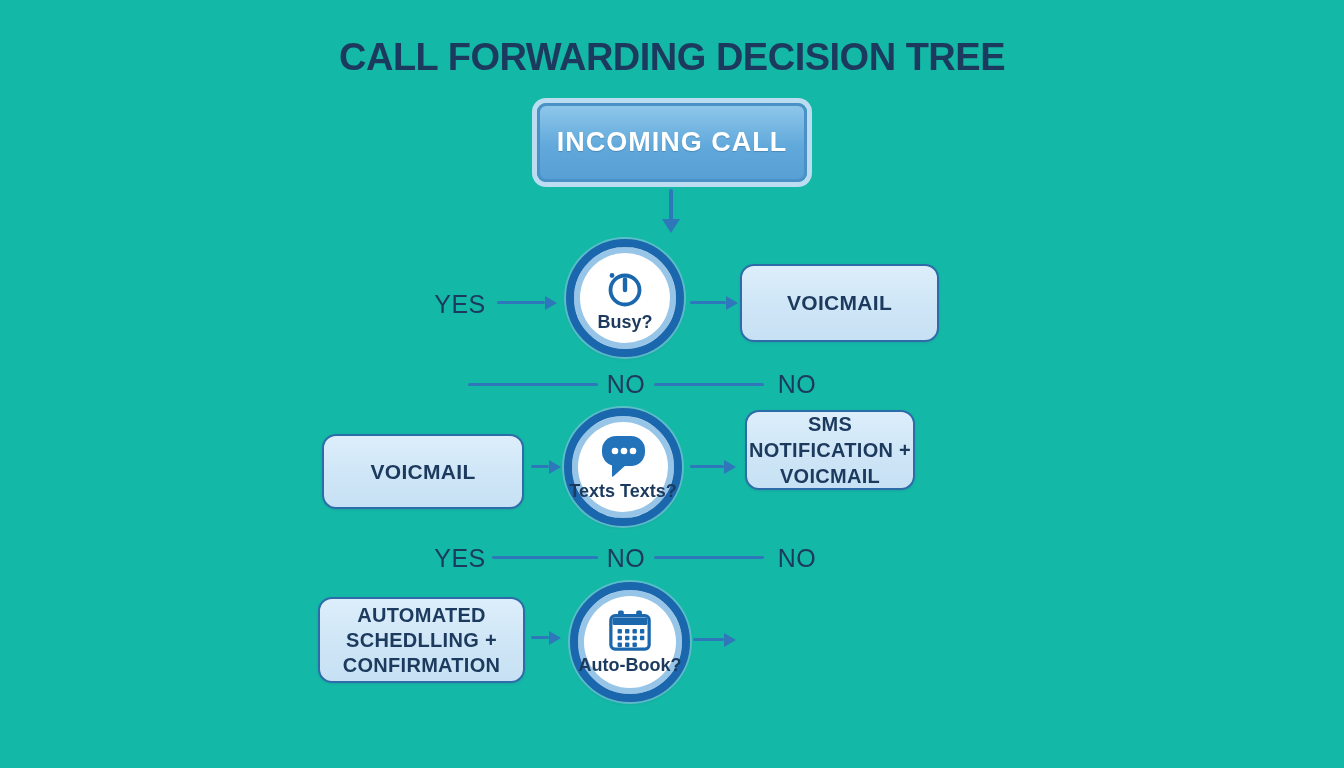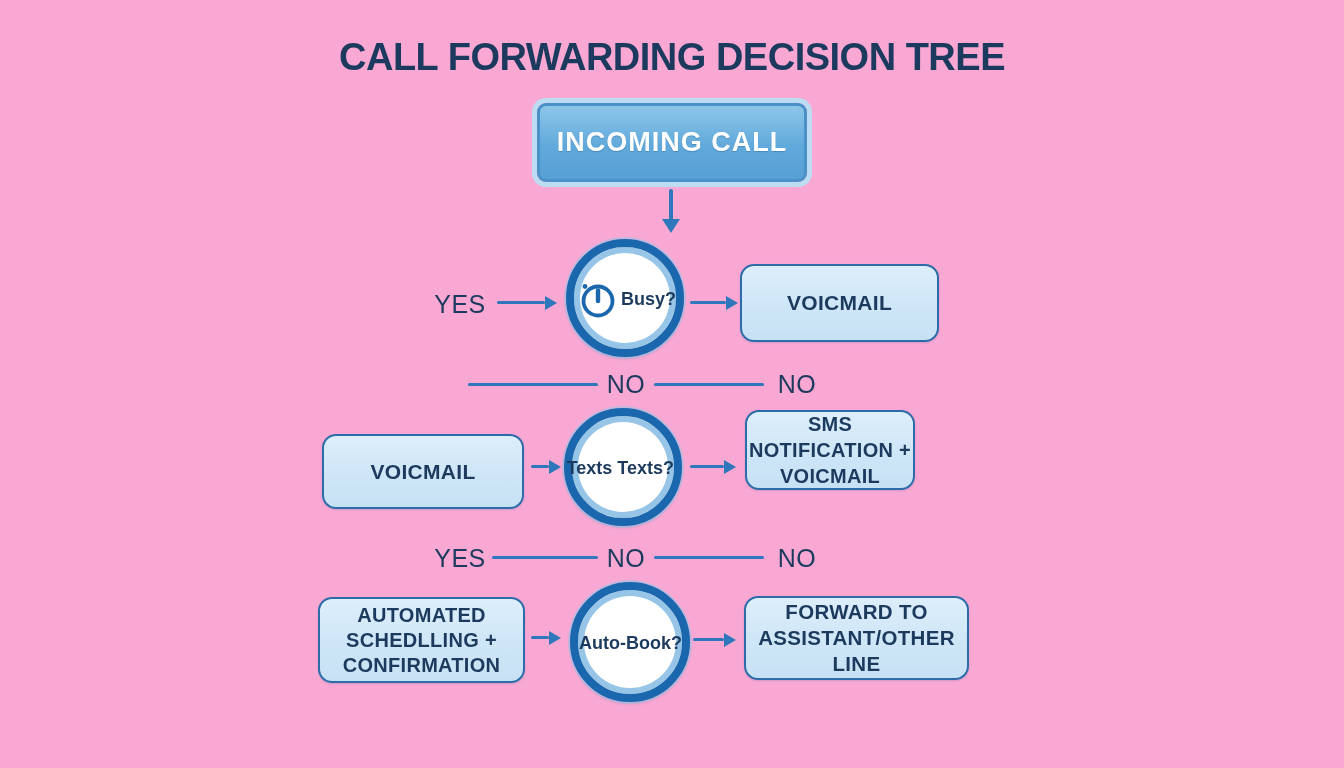--- a/index.html
+++ b/index.html
@@ -3,21 +3,21 @@
 <meta charset="utf-8">
 <style>
   html,body{margin:0;padding:0;}
   body{
     font-family:"Liberation Sans","DejaVu Sans",sans-serif;
     background:#ffffff;
   }
   .canvas{
     position:relative;
     width:1344px;height:768px;
-    background:#f9a8d4;
+    background:#14b8a6;
     overflow:hidden;
   }
   .title{
     position:absolute;
     left:50%;top:36px;
     transform:translateX(-50%);
     margin:0;
     font-size:38px;
     font-weight:800;
     letter-spacing:-0.5px;
@@ -58,21 +58,21 @@
   }
   
   .decision{
     position:absolute;
     box-sizing:border-box;
     width:118px;height:118px;
     border-radius:50%;
     background:#ffffff;
     border:8px solid #1a67ad;
     box-shadow:inset 0 0 0 6px #96c5e8,0 0 0 2px rgba(150,197,232,.55),0 2px 3px rgba(40,90,140,.2);
-    display:flex;align-items:center;justify-content:flex-end;
+    display:flex;flex-direction:column;align-items:center;justify-content:center;
   }
   .decision .q{
     color:#1c3a5e;
     font-size:18px;font-weight:800;
     white-space:nowrap;
     margin-top:2px;
   }
   .decision svg{display:block;}
   
   .hline{position:absolute;height:3px;background:#2e77ba;border-radius:2px;}
@@ -193,18 +193,14 @@
           <rect x="18.8" y="35" width="4.6" height="4.6" rx="1"></rect>
           <rect x="26.6" y="35" width="4.6" height="4.6" rx="1"></rect>
       </g>
     </svg>
     <span class="q">Auto-Book?</span>
   </div>
 
   <div class="hline" style="left:693px;top:638px;width:31px;"></div>
   <div class="head-right" style="left:724px;top:633px;"></div>
 
-  <div class="node-light" style="left:744px;top:596px;width:225px;height:84px;">
-    <span class="lbl" style="font-size:20.5px;">FORWARD TO
-ASSISTANT/OTHER LINE</span>
-  </div>
 
 </div>
 
 </body></html>

